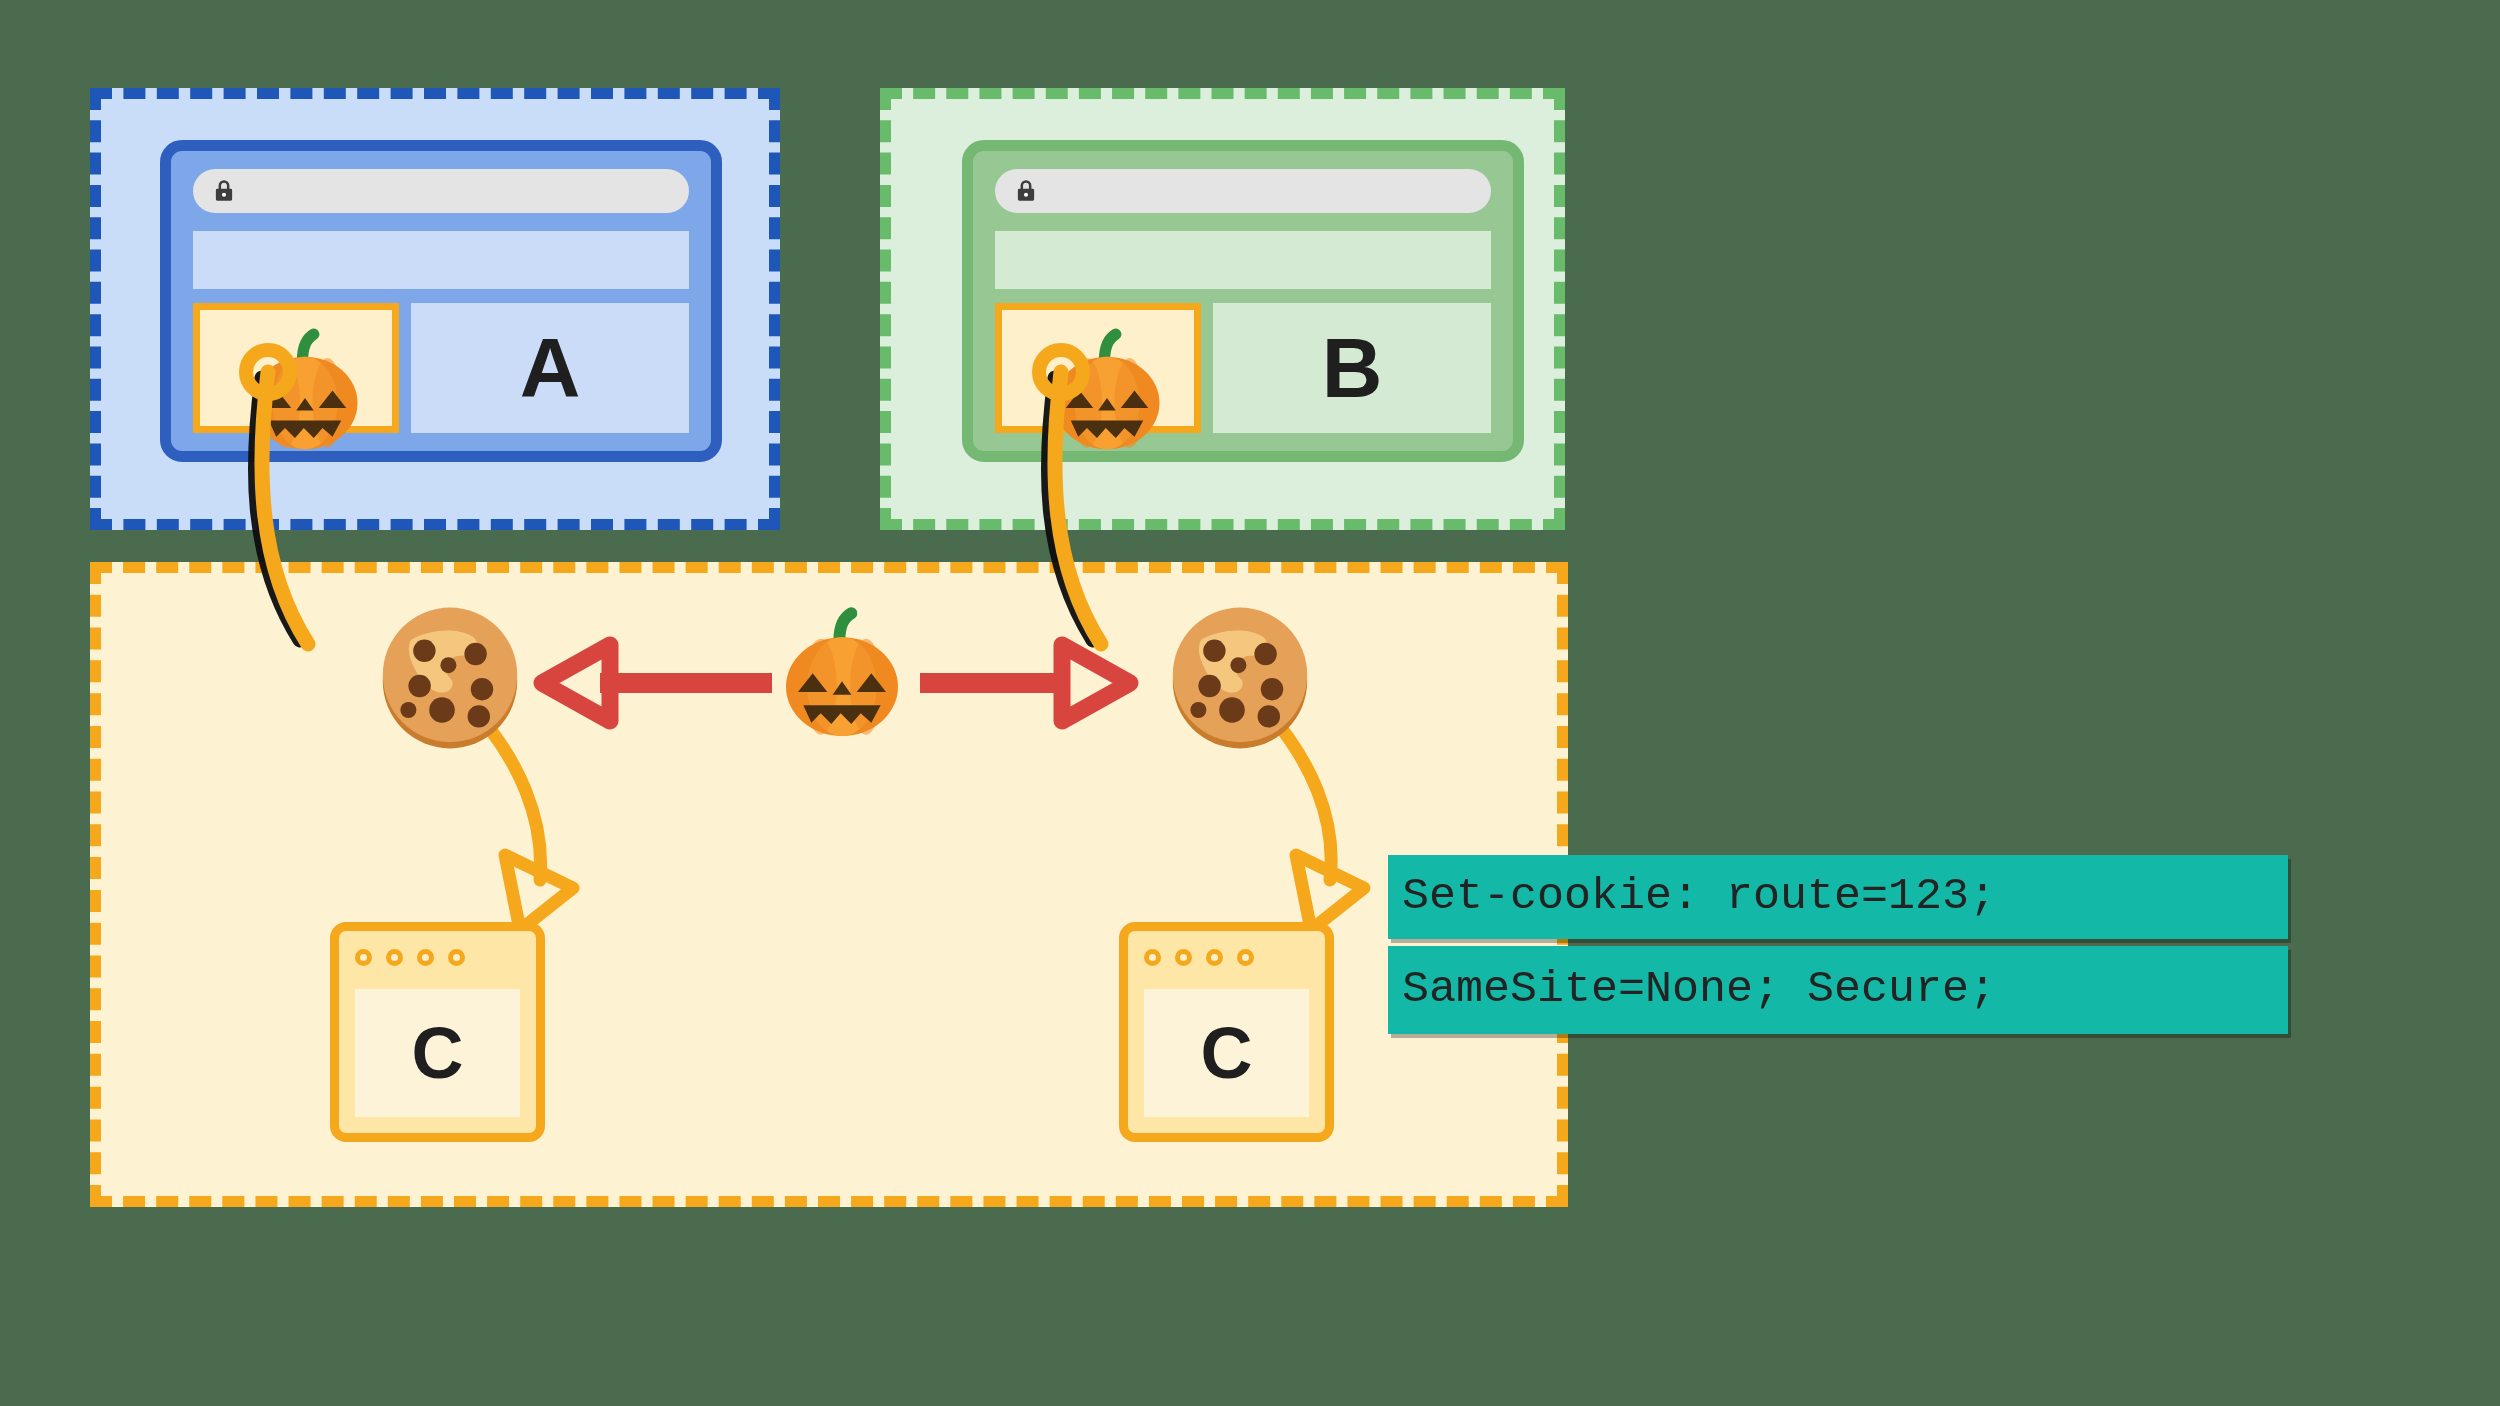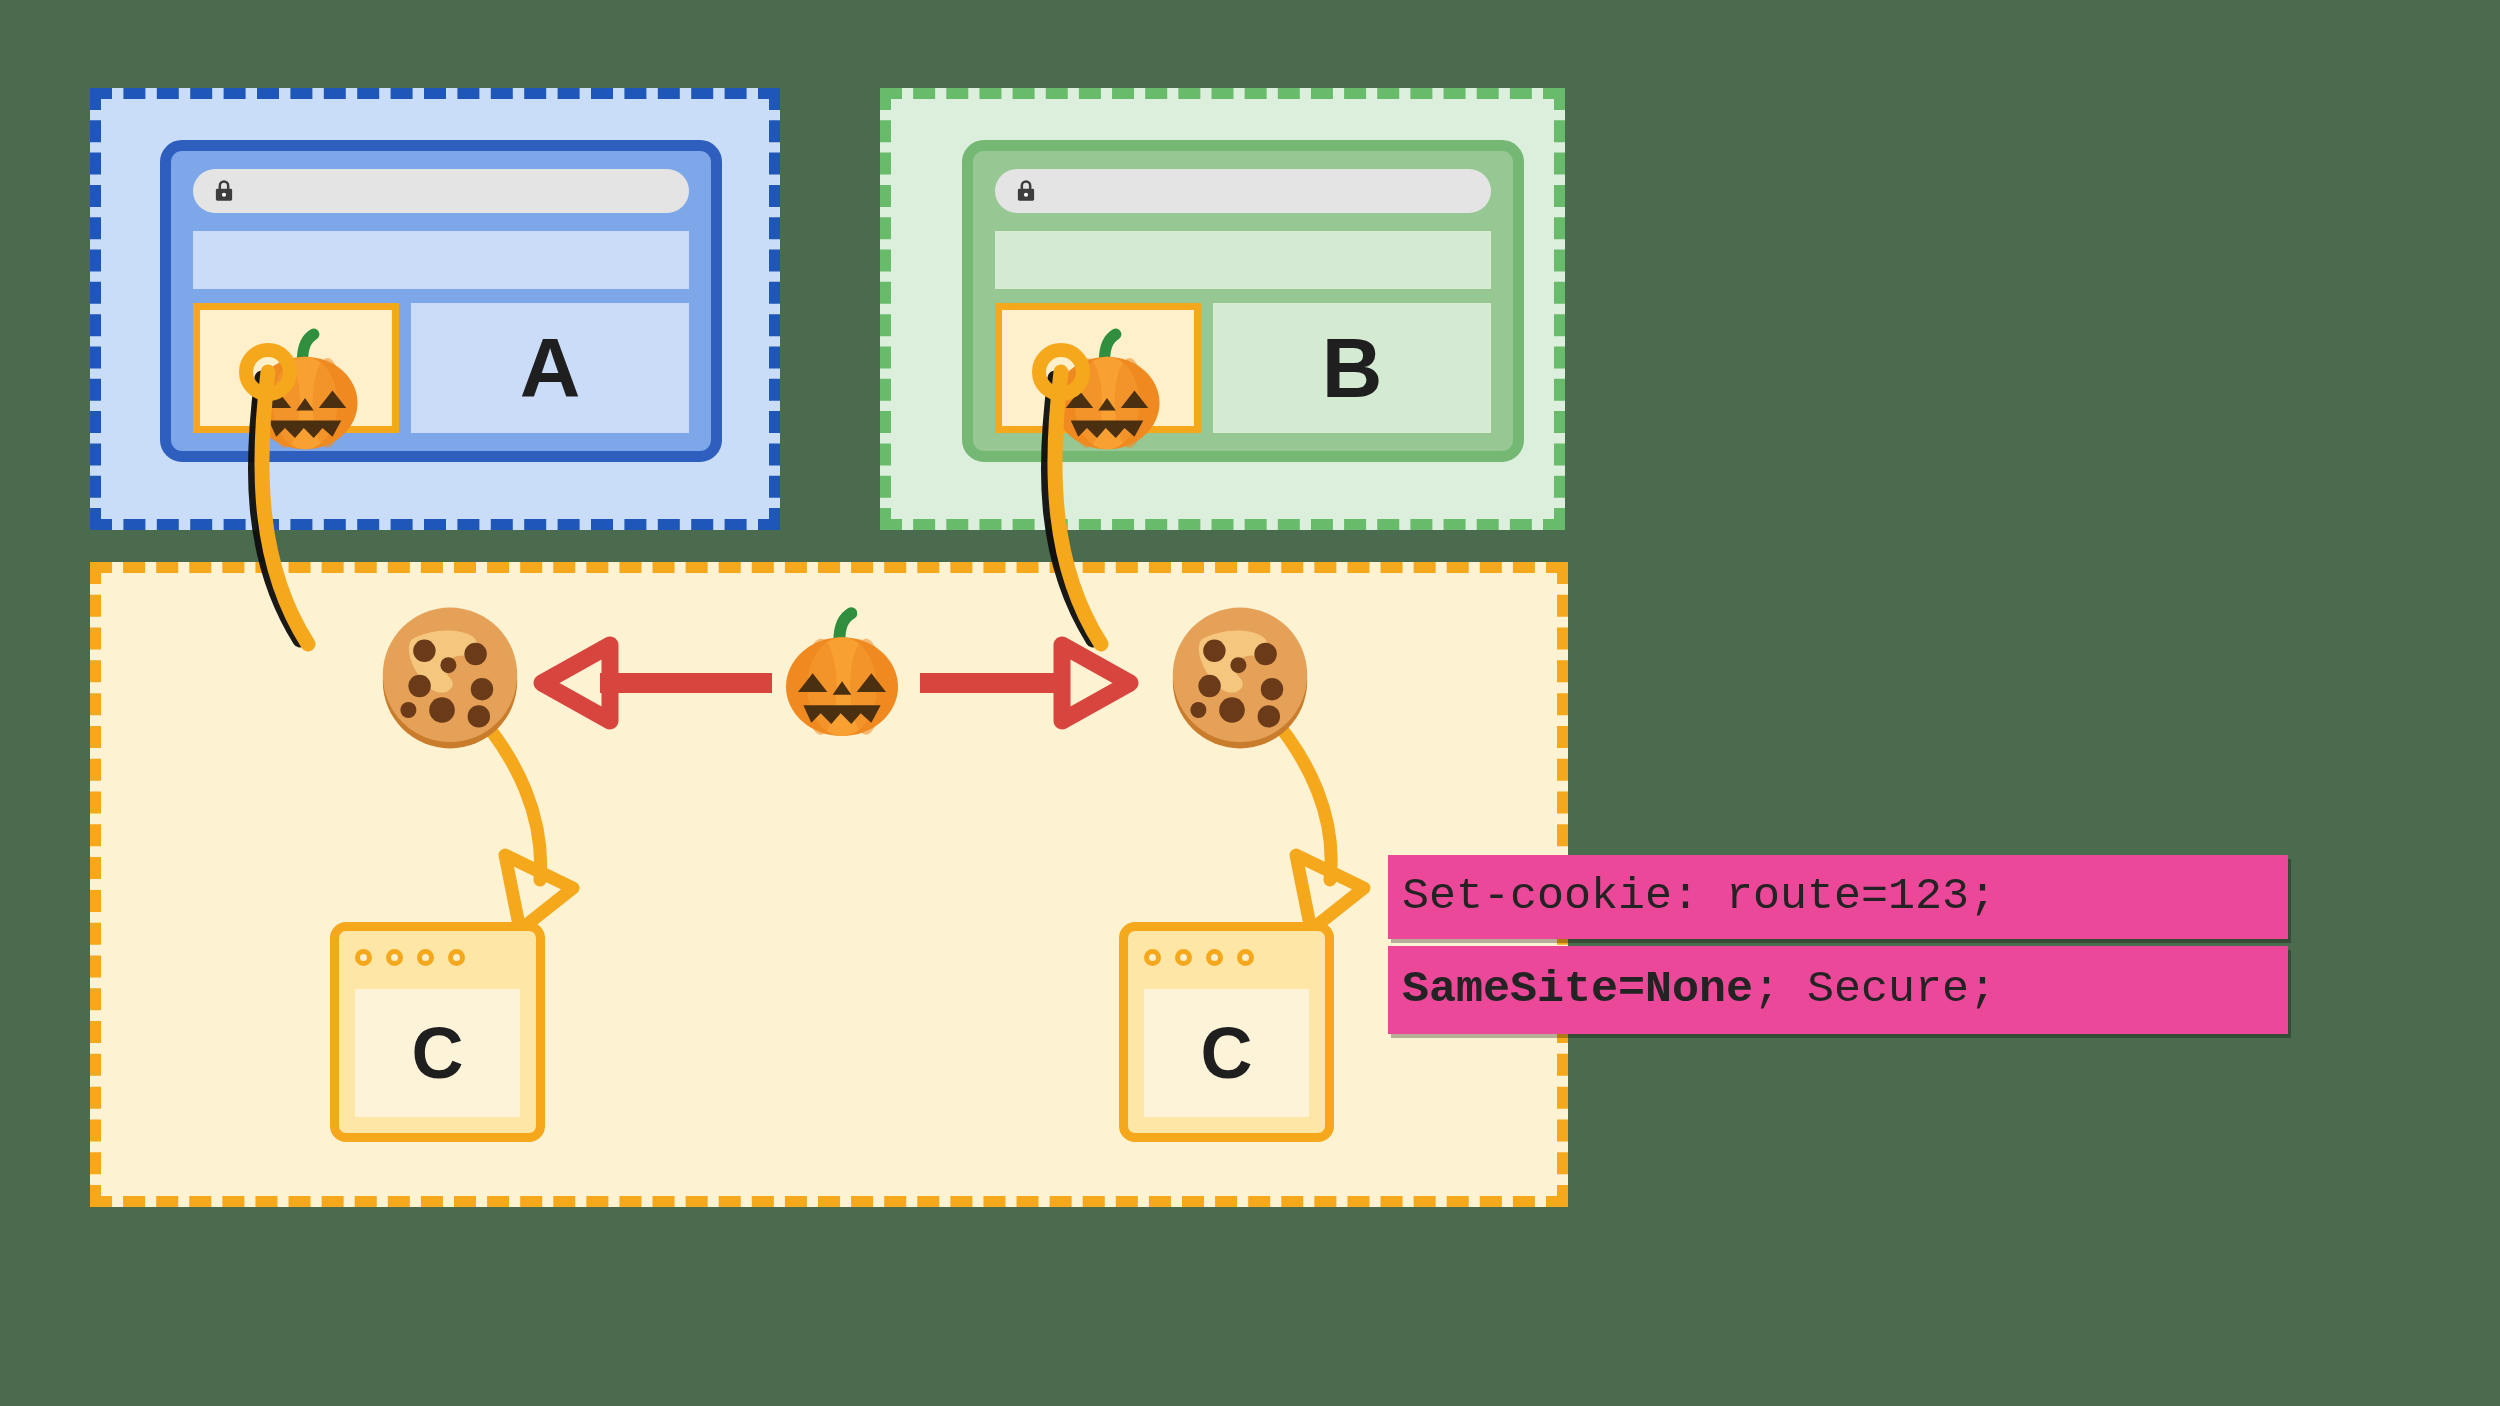--- a/index.html
+++ b/index.html
@@ -42,28 +42,28 @@
         background:#fde6a6;border:9px solid #f5a81c;border-radius:16px;}
   .cwin-1{left:330px;top:922px;}
   .cwin-2{left:1119px;top:922px;}
   .cdots{position:absolute;left:16px;top:18px;display:flex;gap:14px;}
   .cdot{width:17px;height:17px;border-radius:50%;background:#fdf0cb;border:5px solid #f5a81c;box-sizing:border-box;}
   .cbody{position:absolute;left:16px;right:16px;top:58px;bottom:16px;
          background:#fdf3d8;display:flex;align-items:center;justify-content:center;}
   .cletter{font-size:72px;font-weight:700;color:#1f1f1f;line-height:1;}
 
   
-  .hdrbox{position:absolute;background:#ec4899;
+  .hdrbox{position:absolute;background:#14b8a6;
           font-family:"Liberation Mono","DejaVu Sans Mono",monospace;
           font-size:45px;color:#232323;white-space:pre;
           padding:4px 14px;box-sizing:border-box;
           box-shadow:3px 4px 0 rgba(0,0,0,0.28);}
   .hdr1{left:1388px;top:855px;width:900px;height:84px;line-height:76px;}
   .hdr2{left:1388px;top:946px;width:900px;height:88px;line-height:80px;}
-  .bold{font-weight:bold;}
+  .bold{font-weight:normal;}
 
   
   .overlay{position:absolute;left:0;top:0;width:2500px;height:1406px;pointer-events:none;}
   .emo{position:absolute;}
 </style>
 </head>
 <body>
 
 <div id="stage">
 

